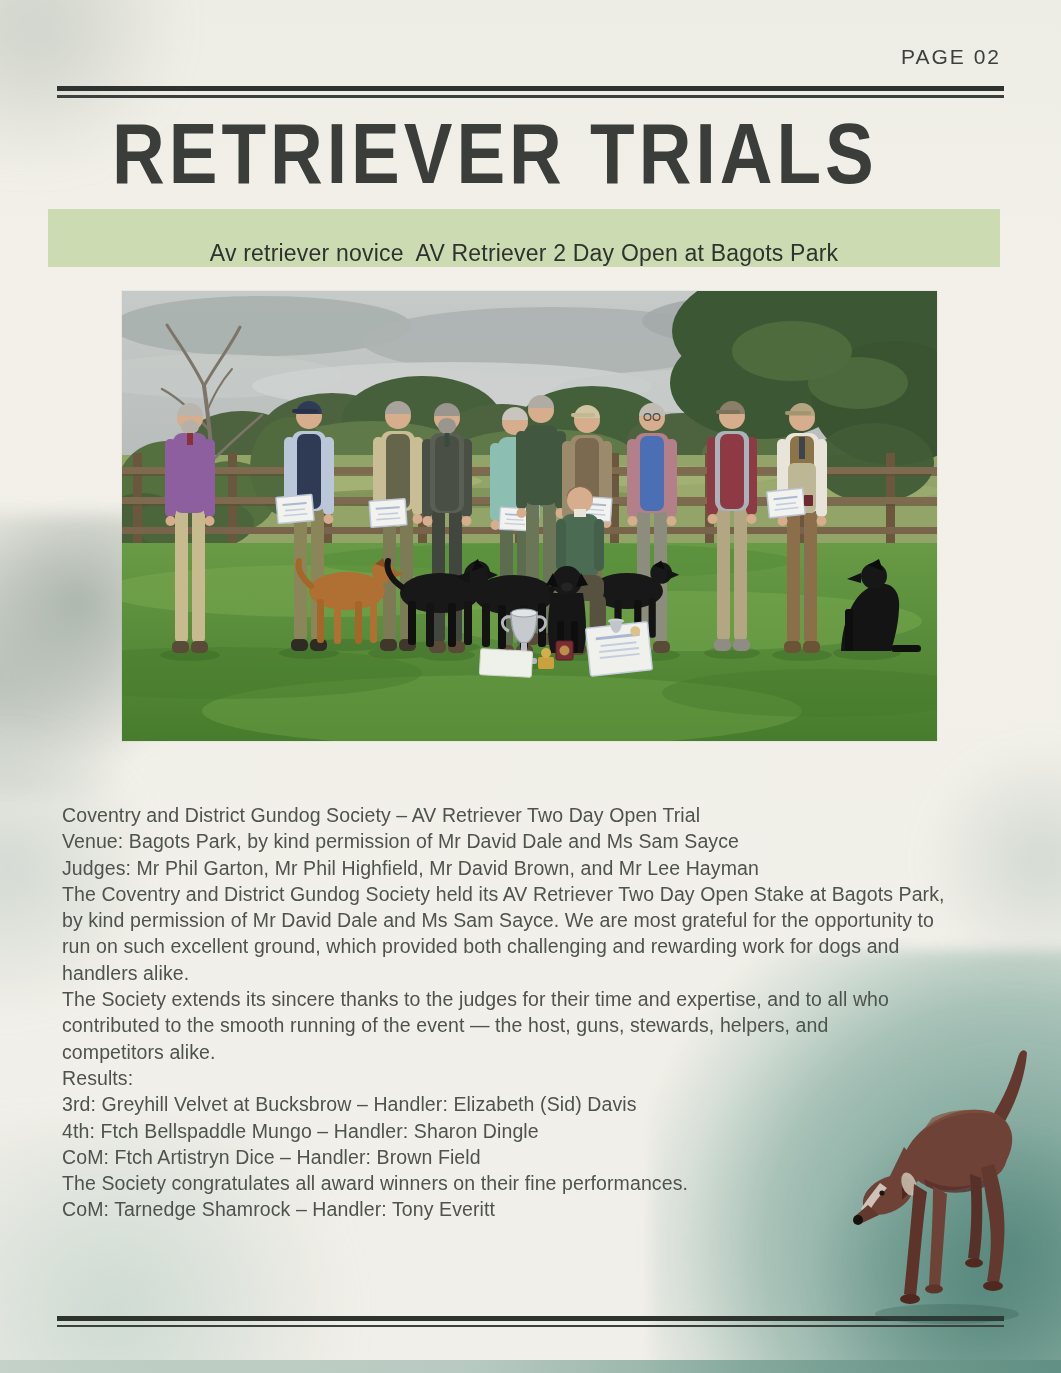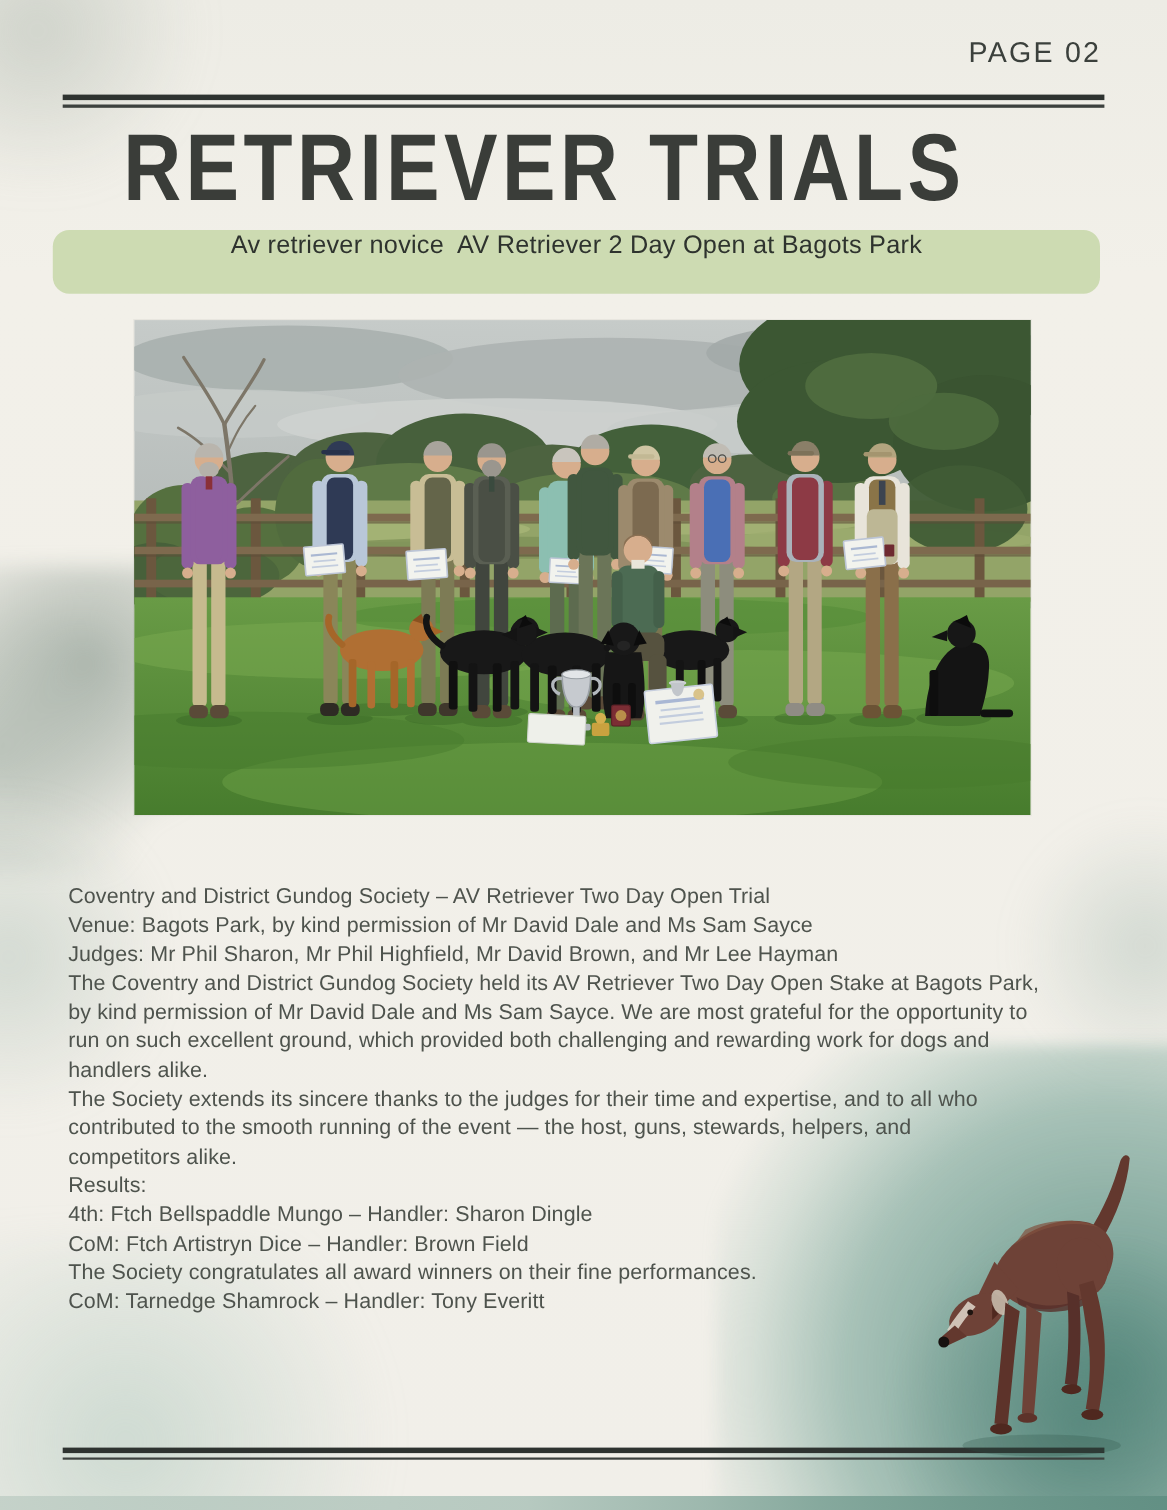--- a/index.html
+++ b/index.html
@@ -25,34 +25,34 @@
   .wash-right-mid{top:730px;right:-60px;width:200px;height:260px;
     background:radial-gradient(circle at 60% 50%,rgba(152,176,166,.35),transparent 66%);filter:blur(16px);}
   .wash-bottom-right{top:950px;right:-90px;width:500px;height:480px;
     background:radial-gradient(circle at 72% 62%,rgba(88,140,128,.92),rgba(118,163,150,.6) 52%,rgba(150,185,172,.3) 70%,transparent 84%);
     filter:blur(7px);}
   .wash-bottom-right2{top:1130px;right:-40px;width:300px;height:300px;
     background:radial-gradient(circle at 60% 55%,rgba(74,124,113,.6),transparent 72%);filter:blur(6px);}
   .bottom-strip{position:absolute;left:0;right:0;bottom:0;height:13px;
     background:linear-gradient(90deg,rgba(190,205,196,.8),rgba(168,192,182,.8) 45%,rgba(124,162,150,.85) 70%,rgba(96,142,130,.9));}
   
-  .page-num{position:absolute;top:32px;right:60px;font-size:26px;letter-spacing:2px;
+  .page-num{position:absolute;top:45px;right:60px;font-size:21px;letter-spacing:2px;
     color:#3b403c;font-weight:400;z-index:3;}
   .rule{position:absolute;left:57px;width:947px;z-index:2;}
   .rule .thick{display:block;height:5px;background:#2e3330;}
   .rule .thin{display:block;height:3px;background:#3c413e;margin-top:4px;}
   .rule-top{top:86px;}
   .rule-bottom{top:1316px;}
   .rule-bottom .thick{height:5px;}
   .rule-bottom .thin{height:2px;margin-top:4px;}
   .title{position:absolute;left:112px;top:104px;margin:0;z-index:3;
     font-size:73px;font-weight:bold;letter-spacing:4px;color:#3a3d39;
     transform:scaleY(1.18);transform-origin:left top;white-space:nowrap;}
   .banner{position:absolute;left:48px;top:209px;width:952px;height:58px;z-index:3;
-    background:#cddbb2;display:flex;align-items:flex-start;justify-content:center;border-radius:15px;}
+    background:#cddbb2;display:flex;align-items:flex-end;justify-content:center;}
   .banner span{font-size:23px;color:#2e332e;letter-spacing:.2px;white-space:pre-wrap;}
   
   .photo{position:absolute;left:122px;top:291px;width:815px;height:450px;margin:0;z-index:3;
     box-shadow:0 0 0 1px rgba(0,0,0,.04);}
   .photo svg{display:block;width:100%;height:100%;}
   
   .article{position:absolute;left:62px;top:758px;width:960px;z-index:4;margin-top:44px;}
   .article p{margin:0;font-size:19.5px;line-height:26.3px;color:#4e534d;
     letter-spacing:.1px;white-space:nowrap;}
   
@@ -355,29 +355,30 @@
         <circle cx="442.5" cy="359.5" r="5" fill="#b98f4a"></circle>
         <rect x="416" y="366" width="16" height="12" rx="2" fill="#c9a23f"></rect>
         <circle cx="424" cy="362" r="5" fill="#d4ae4e"></circle>
       </g>
     </svg>
   </figure>
 
   <main class="article">
     <p>Coventry and District Gundog Society – AV Retriever Two Day Open Trial</p>
     <p>Venue: Bagots Park, by kind permission of Mr David Dale and Ms Sam Sayce</p>
-    <p>Judges: Mr Phil Sharon, Mr Phil Highfield, Mr David Brown, and Mr Lee Hayman</p>
+    <p>Judges: Mr Phil Garton, Mr Phil Highfield, Mr David Brown, and Mr Lee Hayman</p>
     <p>The Coventry and District Gundog Society held its AV Retriever Two Day Open Stake at Bagots Park,</p>
     <p>by kind permission of Mr David Dale and Ms Sam Sayce. We are most grateful for the opportunity to</p>
     <p>run on such excellent ground, which provided both challenging and rewarding work for dogs and</p>
     <p>handlers alike.</p>
     <p>The Society extends its sincere thanks to the judges for their time and expertise, and to all who</p>
     <p>contributed to the smooth running of the event — the host, guns, stewards, helpers, and</p>
     <p>competitors alike.</p>
     <p>Results:</p>
+    <p>3rd: Greyhill Velvet at Bucksbrow – Handler: Elizabeth (Sid) Davis</p>
     <p>4th: Ftch Bellspaddle Mungo – Handler: Sharon Dingle</p>
     <p>CoM: Ftch Artistryn Dice – Handler: Brown Field</p>
     <p>The Society congratulates all award winners on their fine performances.</p>
     <p>CoM: Tarnedge Shamrock – Handler: Tony Everitt</p>
   </main>
 
   <div class="rule rule-bottom">
       <span class="thick"></span>
       <span class="thin"></span>
     </div>

